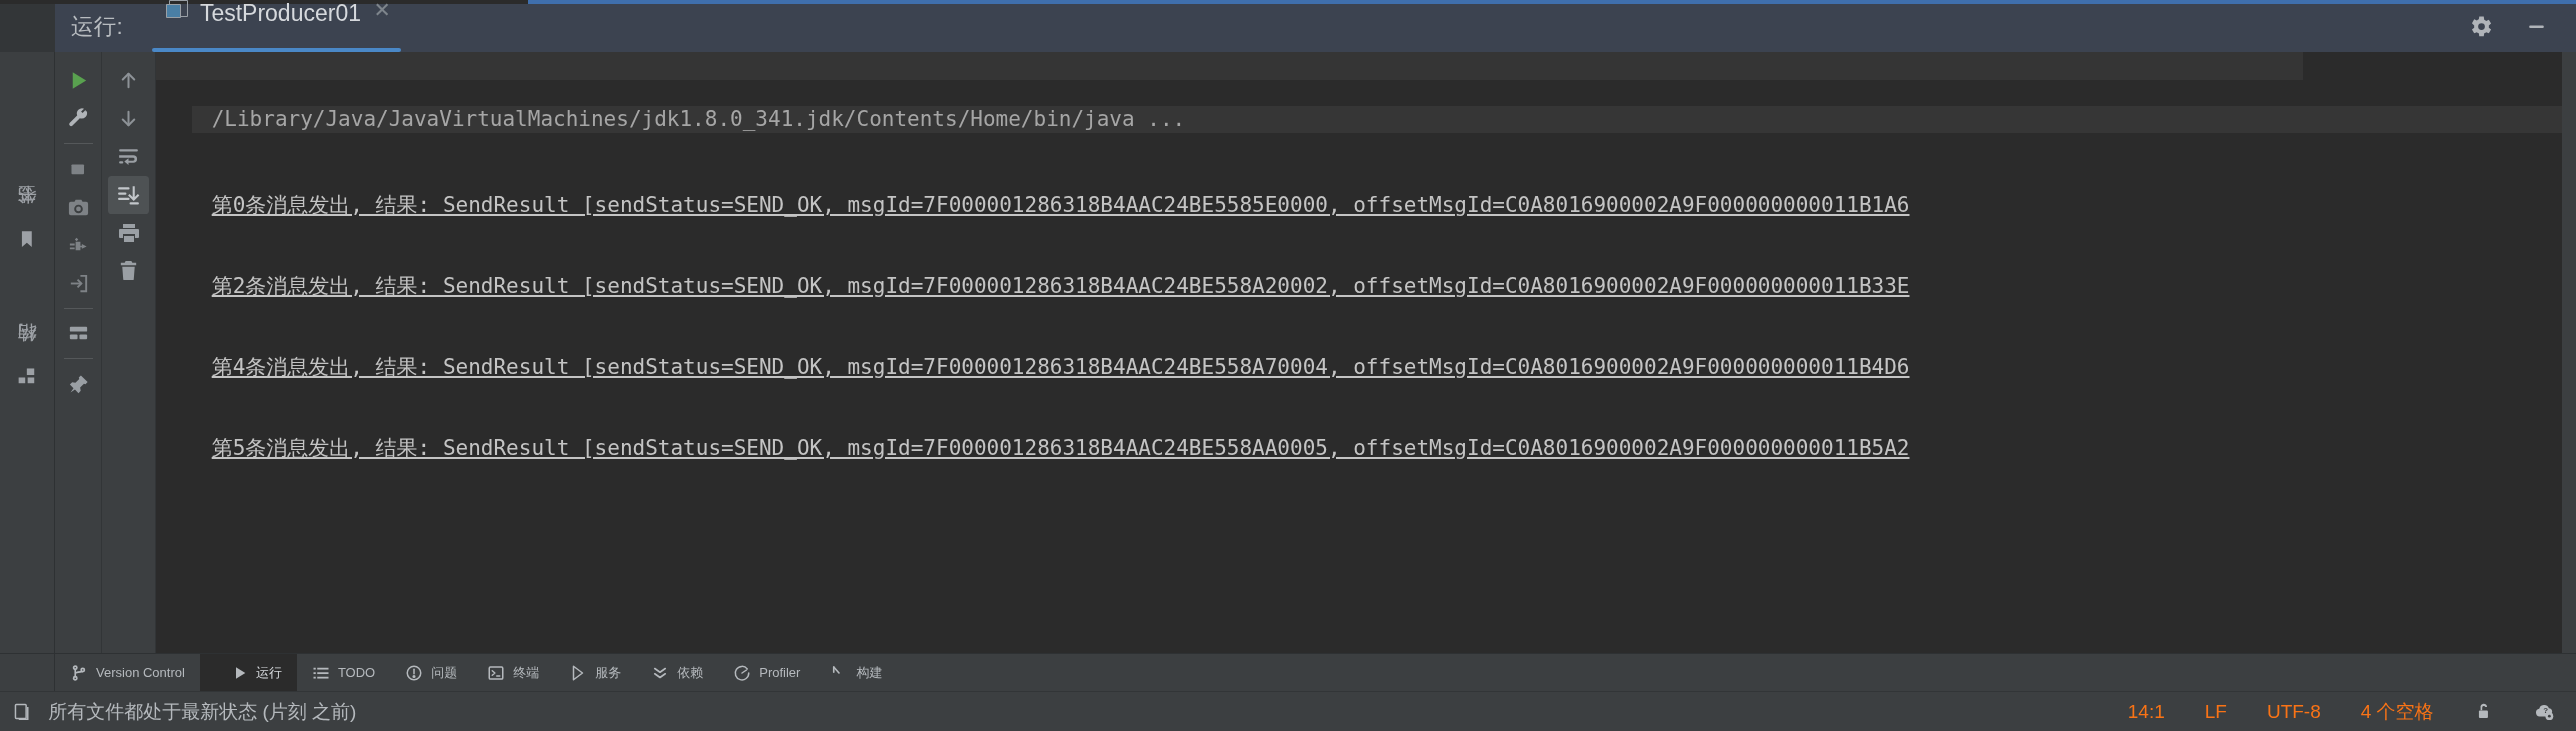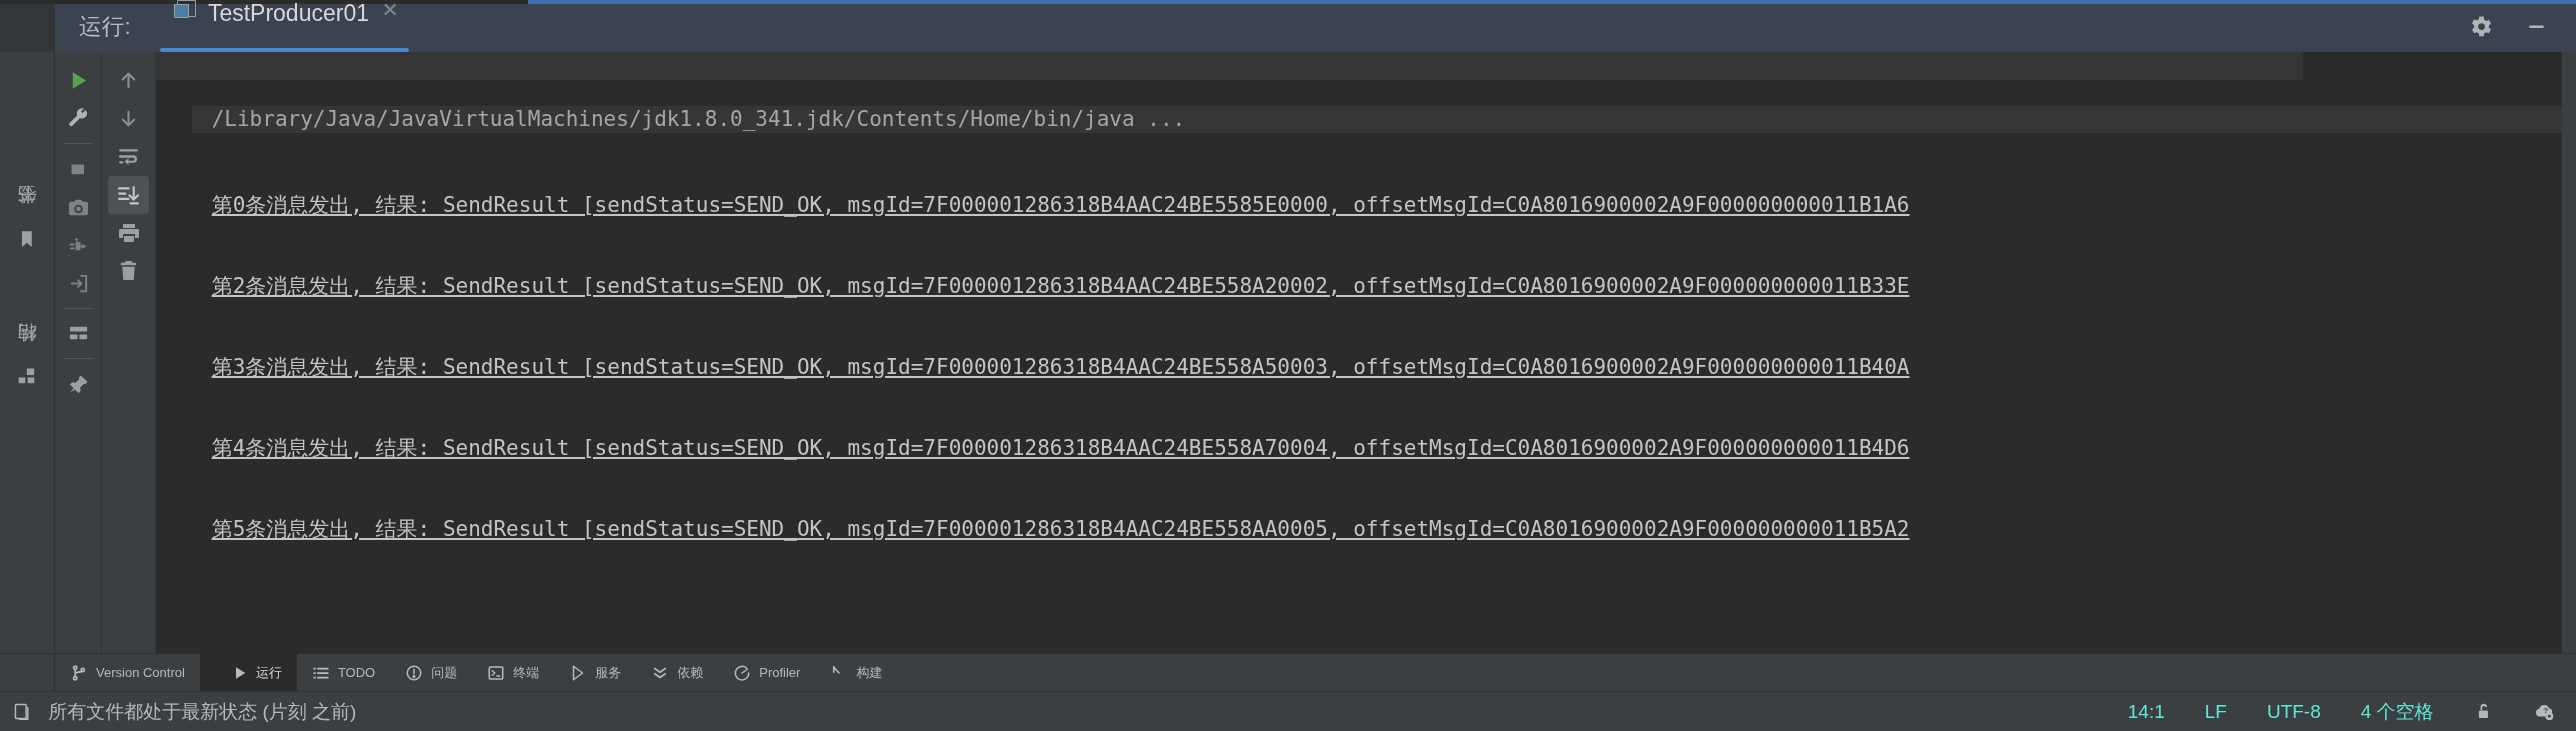--- a/index.html
+++ b/index.html
@@ -27,21 +27,21 @@
     flex: 0 0 52px;
   }
   .header-left-gap {
     width: 55px; height: 52px;
     background: #333638;
     flex: 0 0 55px;
   }
   .header-runlabel {
     color: #b8bcc0;
     font-size: 22.4px;
-    margin-left: 24px;
+    margin-left: 16px;
     letter-spacing: 0.4px;
     white-space: nowrap;
   }
   .tab {
     display: flex;
     align-items: flex-start;
     height: 52px;
     padding: 0 12.5px 0 23px;
     position: relative;
     margin-left: 19.7px;
@@ -254,21 +254,21 @@
     gap: 16px;
     color: #b5b9bd;
     font-size: 19px;
     white-space: nowrap;
   }
   .sb-spacer { flex: 1 1 auto; }
   .sb-right {
     display: flex;
     align-items: center;
     gap: 40px;
-    color: #5eead4;
+    color: #f97316;
     font-size: 19px;
     white-space: nowrap;
   }
 </style>
 </head>
 <body>
 
 <div id="app">
 
   <div class="header">
@@ -421,21 +421,20 @@
         </svg>
       </div>
     </div>
 
     <div class="console-wrap">
       <div class="cmdline-bg"></div>
       <div class="console">
         <div class="cline cmd">/Library/Java/JavaVirtualMachines/jdk1.8.0_341.jdk/Contents/Home/bin/java ...</div>
         <div class="cline msg">第0条消息发出, 结果: SendResult [sendStatus=SEND_OK, msgId=7F000001286318B4AAC24BE5585E0000, offsetMsgId=C0A8016900002A9F000000000011B1A6</div>
         <div class="cline msg">第2条消息发出, 结果: SendResult [sendStatus=SEND_OK, msgId=7F000001286318B4AAC24BE558A20002, offsetMsgId=C0A8016900002A9F000000000011B33E</div>
-        <div class="cline msg">第3条消息发出, 结果: SendResult [sendStatus=SEND_OK, msgId=7F000001286318B4AAC24BE558A50003, offsetMsgId=C0A8016900002A9F000000000011B40A</div>
         <div class="cline msg">第4条消息发出, 结果: SendResult [sendStatus=SEND_OK, msgId=7F000001286318B4AAC24BE558A70004, offsetMsgId=C0A8016900002A9F000000000011B4D6</div>
         <div class="cline msg">第5条消息发出, 结果: SendResult [sendStatus=SEND_OK, msgId=7F000001286318B4AAC24BE558AA0005, offsetMsgId=C0A8016900002A9F000000000011B5A2</div>
         
         
         
         
         
         
       </div>
       <div class="console-rightpad"></div>

